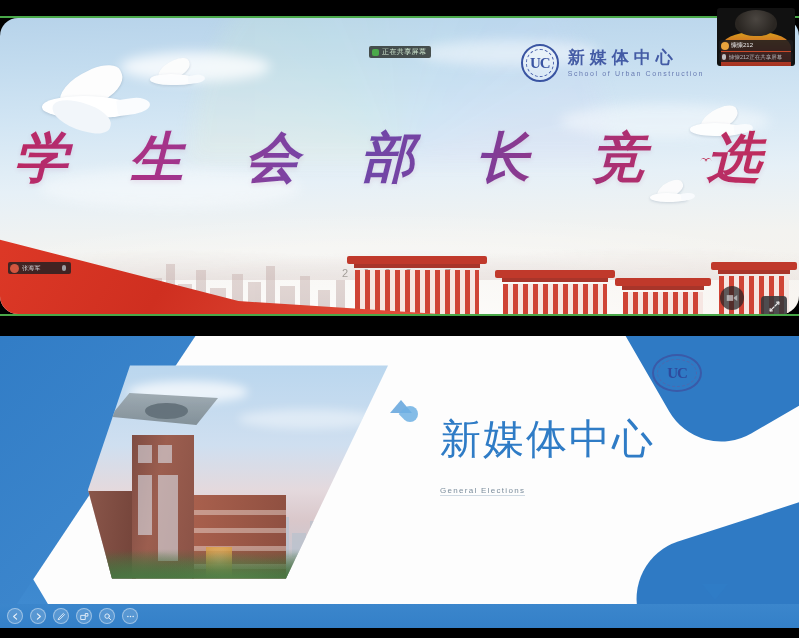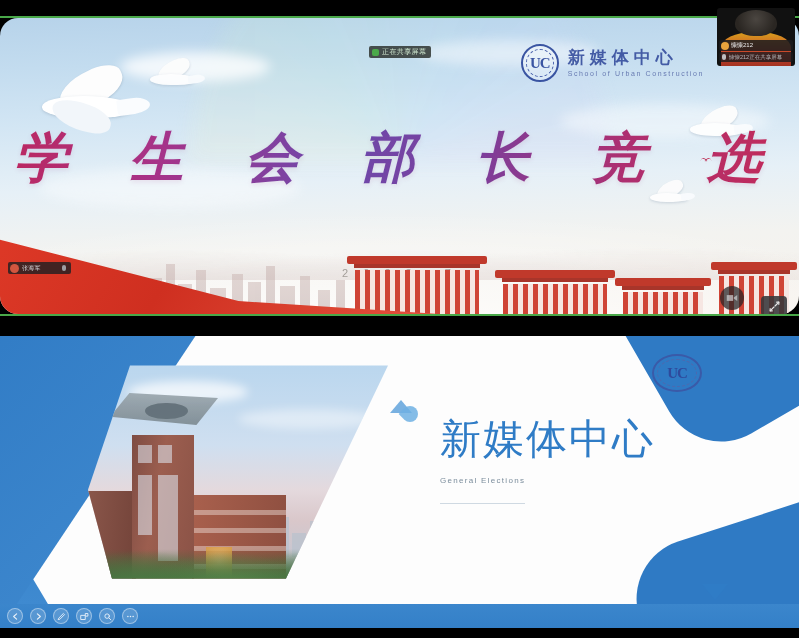--- a/index.html
+++ b/index.html
@@ -165,22 +165,22 @@
 
   .uc-badge2 { position:absolute; left:652px; top:18px; width:50px; height:38px; }
   .uc-badge2 .ring { position:absolute; inset:0; border:2px solid #3a5aa8; border-radius:50%;
      display:flex; align-items:center; justify-content:center; }
   .uc-badge2 .ring:after { content:""; position:absolute; inset:3px; border:1px dashed #4f68ae; border-radius:50%; }
   .uc-badge2 span { font-size:15px; font-weight:700; color:#2f4a9c; font-family:"Liberation Serif",serif; letter-spacing:-1px; z-index:1; }
 
   .slide-text { position:absolute; left:440px; top:82px; width:340px; }
   .st-l1,.st-l2 { font-family:"Liberation Sans","DejaVu Sans",sans-serif; font-weight:400;
      font-size:41px; letter-spacing:2px; line-height:1.07; color:#2f7cc6; }
-  .st-en { font-size:8px; color:#7b8d9c; letter-spacing:1.3px; margin-top:14px;
-     border-bottom:1px solid #cfd9e2; display:inline-block; padding-bottom:18px; }
+  .st-en { font-size:8px; color:#7b8d9c; letter-spacing:1.3px; margin-top:24px;
+     border-bottom:1px solid #cfd9e2; display:inline-block; padding-bottom:0; }
   .st-sub { font-size:15px; font-weight:700; color:#1f4e7a; letter-spacing:1px; margin-top:5px; }
   .dropA { position:absolute; left:-38px; top:-12px; width:16px; height:16px;
      background:#6fb0e3; border-radius:50% 50% 50% 0; transform:rotate(45deg); opacity:.85; }
   .tri-up { position:absolute; left:-50px; top:-18px; width:0; height:0;
      border-left:11px solid transparent; border-right:11px solid transparent; border-bottom:13px solid #6aa9de; opacity:.9; }
   .tri-dn { position:absolute; left:262px; top:166px; width:0; height:0;
      border-left:13px solid transparent; border-right:13px solid transparent; border-top:16px solid #2f7cc6; }
 
   
   .toolbar { position:absolute; left:0; top:604px; width:799px; height:24px;

